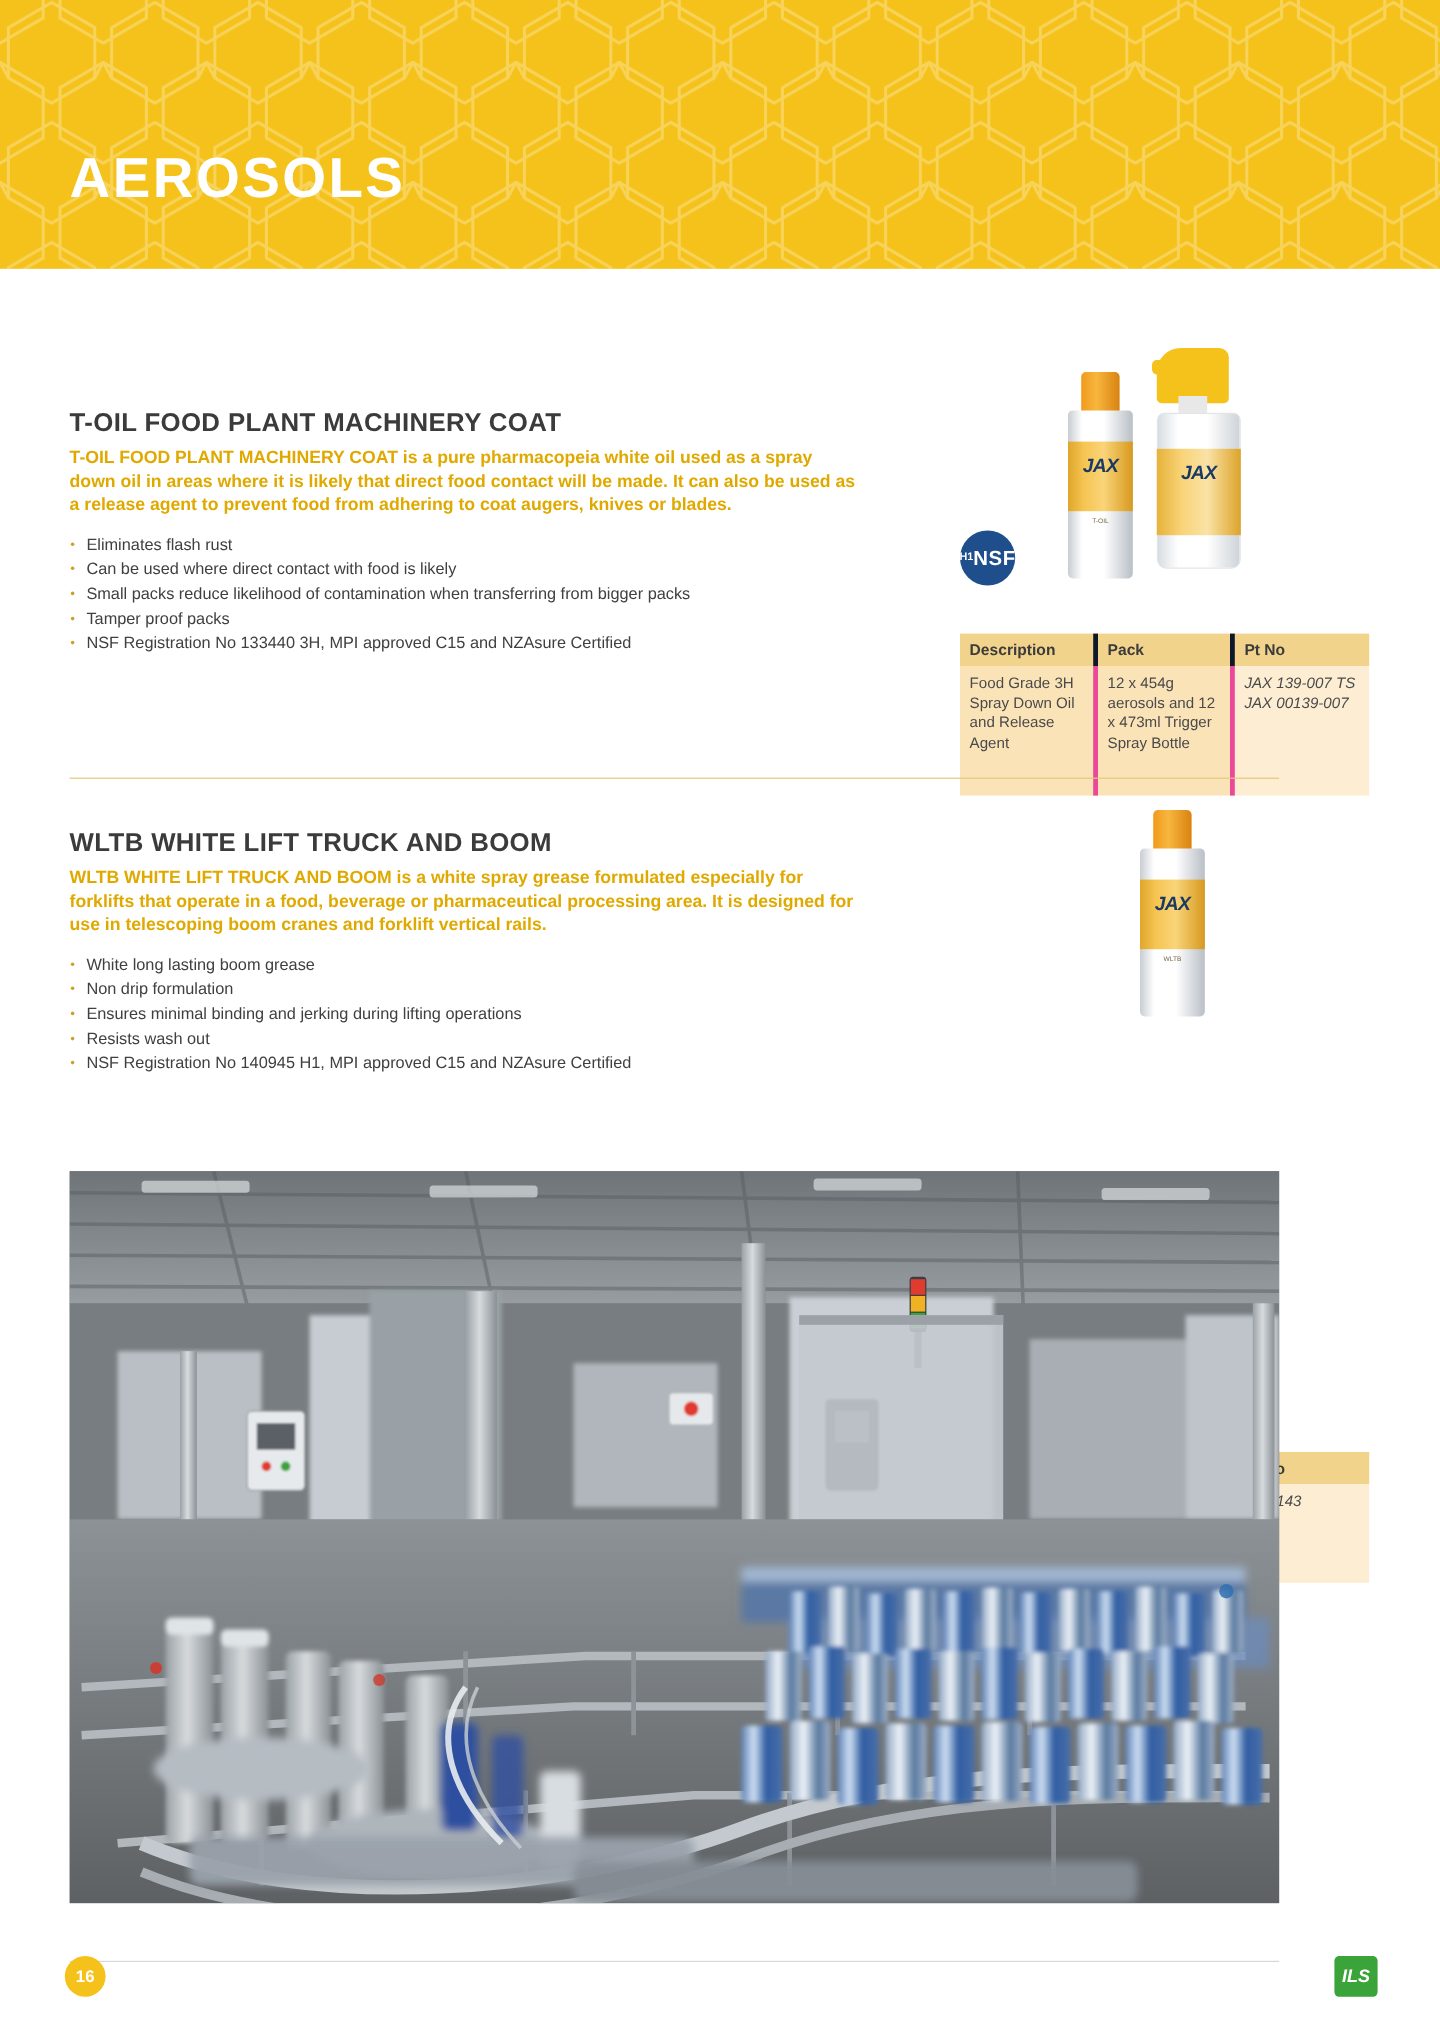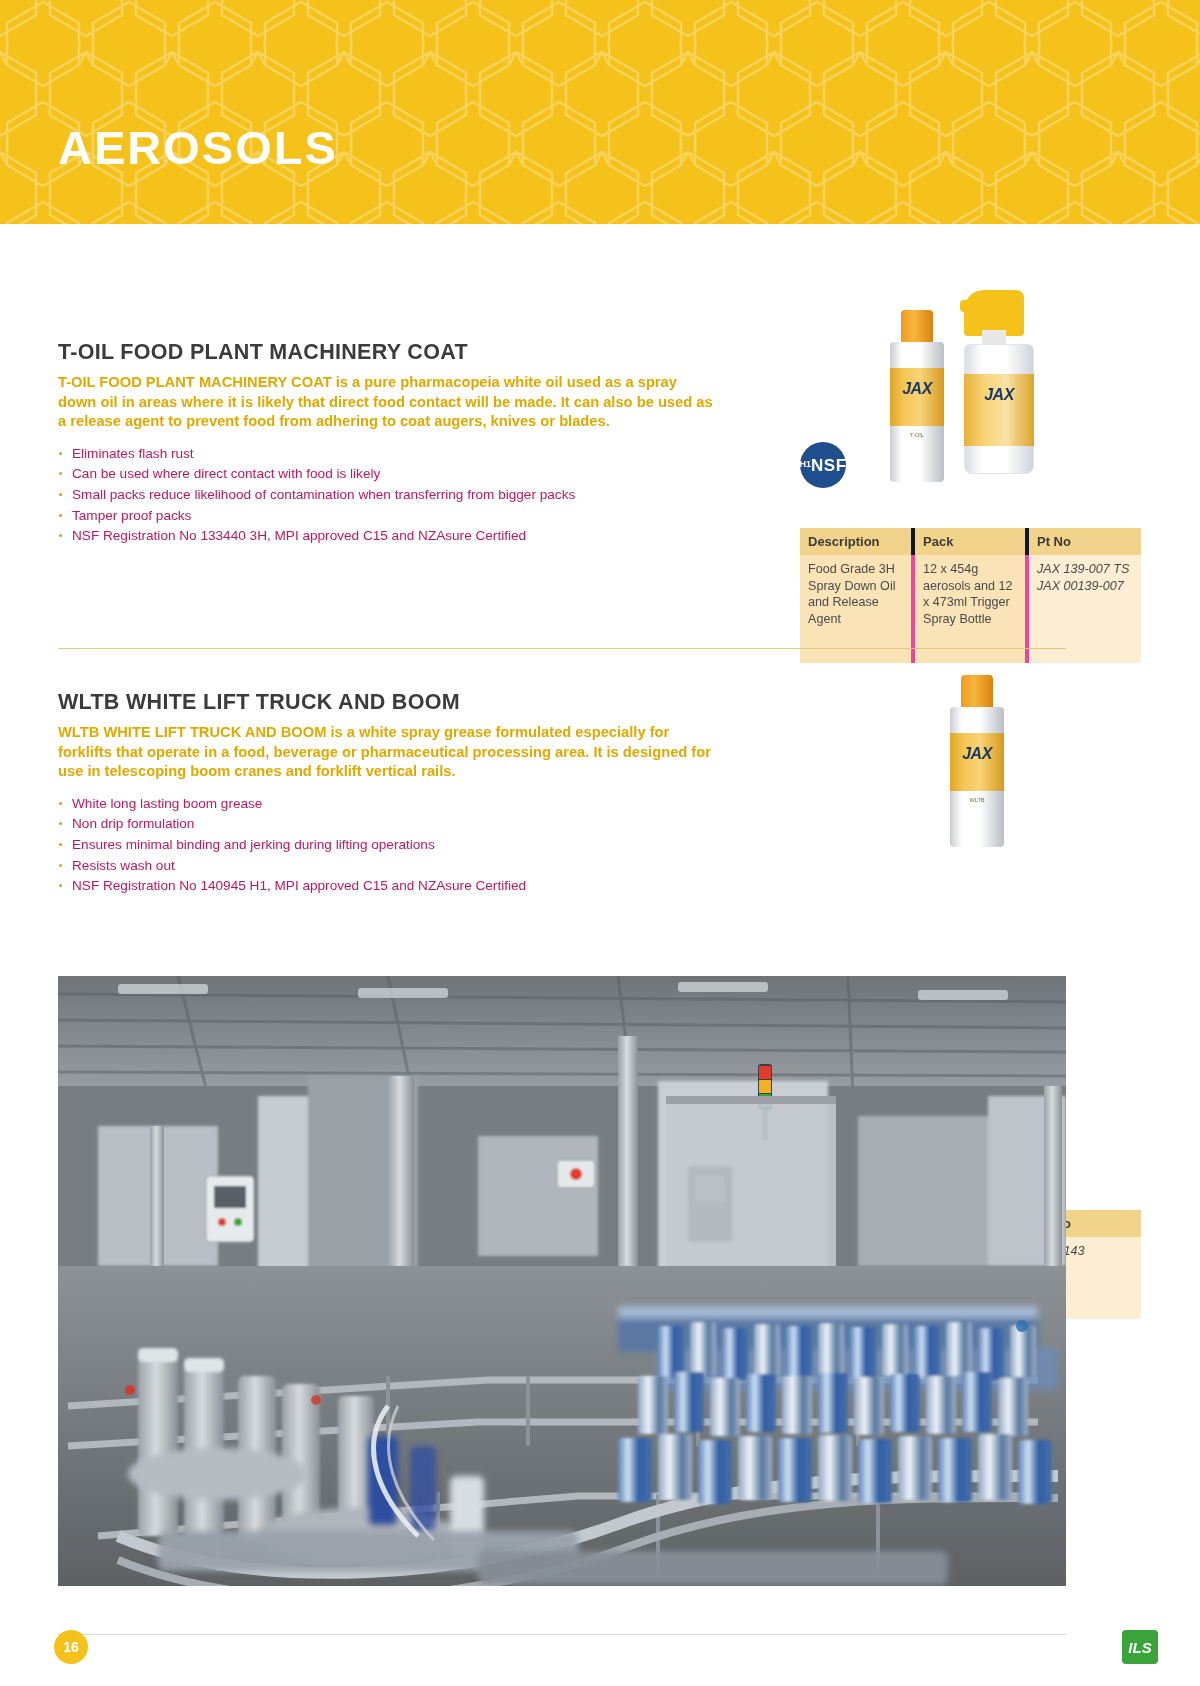--- a/index.html
+++ b/index.html
@@ -59,21 +59,21 @@
     line-height: 1.33;
     color: #e0a900;
     margin: 0 0 12px 0;
   }
   .bullets { list-style: none; margin: 0; padding: 0; }
   .bullets li {
     position: relative;
     padding-left: 14px;
     font-size: 13.6px;
     line-height: 1.45;
-    color: #be185d;
+    color: #404040;
     margin-bottom: 1px;
   }
   .bullets li:before {
     content: "";
     position: absolute;
     left: 1px; top: 8px;
     width: 3px; height: 3px;
     background: #c9a227;
     border-radius: 50%;
   }
@@ -248,21 +248,21 @@
     width: 34px; height: 34px;
     border-radius: 50%;
     background: #f5c21b;
     color: #ffffff;
     font-size: 14px;
     font-weight: bold;
     display: flex; align-items: center; justify-content: center;
   }
   .logo-badge {
     position: absolute;
-    right: 42px; top: 1630px;
+    right: 52px; top: 1630px;
     width: 36px; height: 34px;
     background: #3aa33a;
     border-radius: 4px;
     color: #ffffff;
     font-size: 15px;
     font-weight: bold;
     font-style: italic;
     display: flex; align-items: center; justify-content: center;
   }
 </style>

